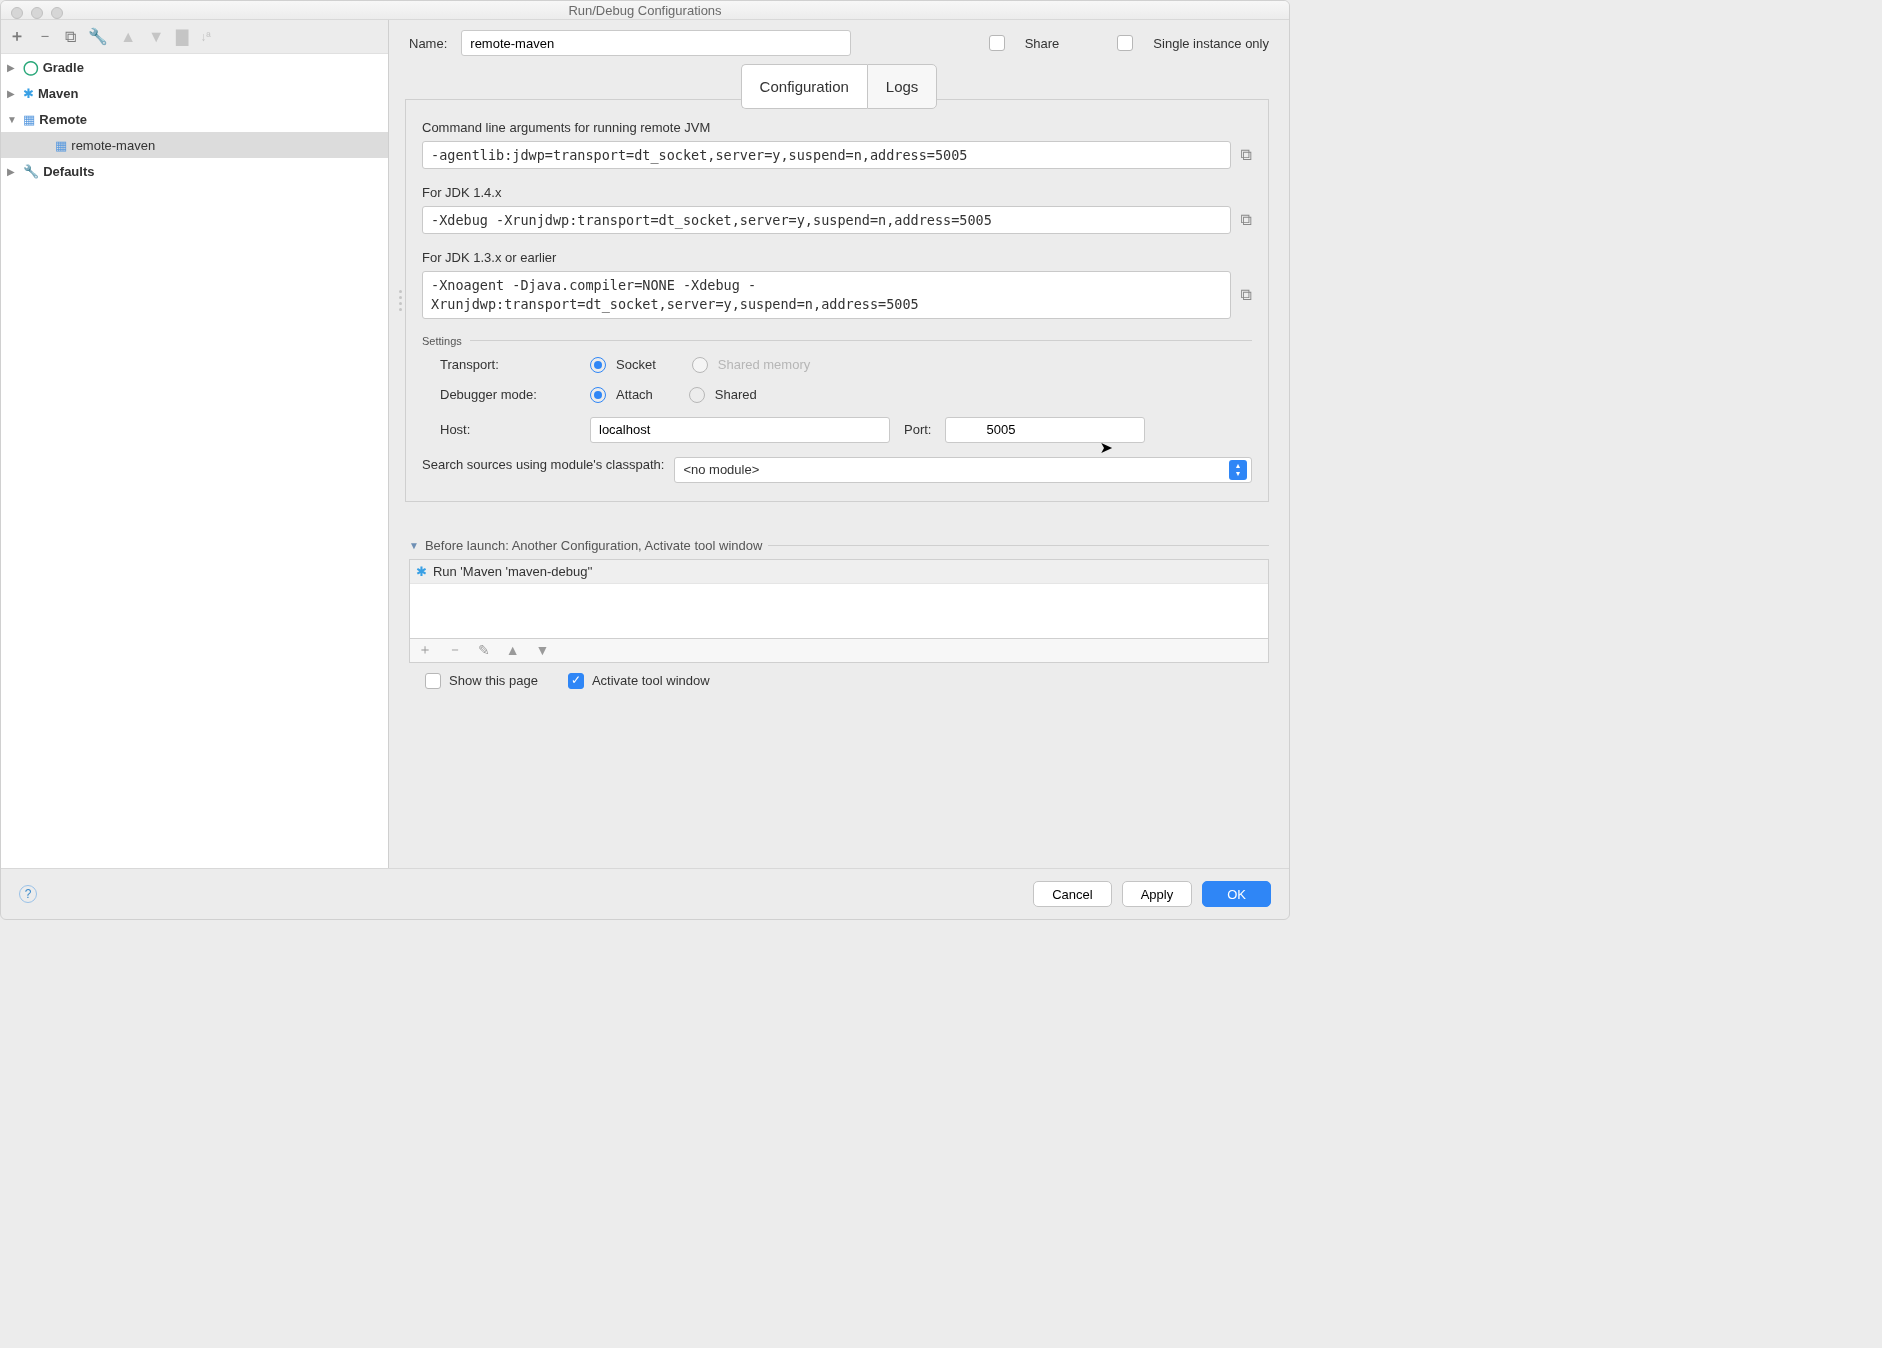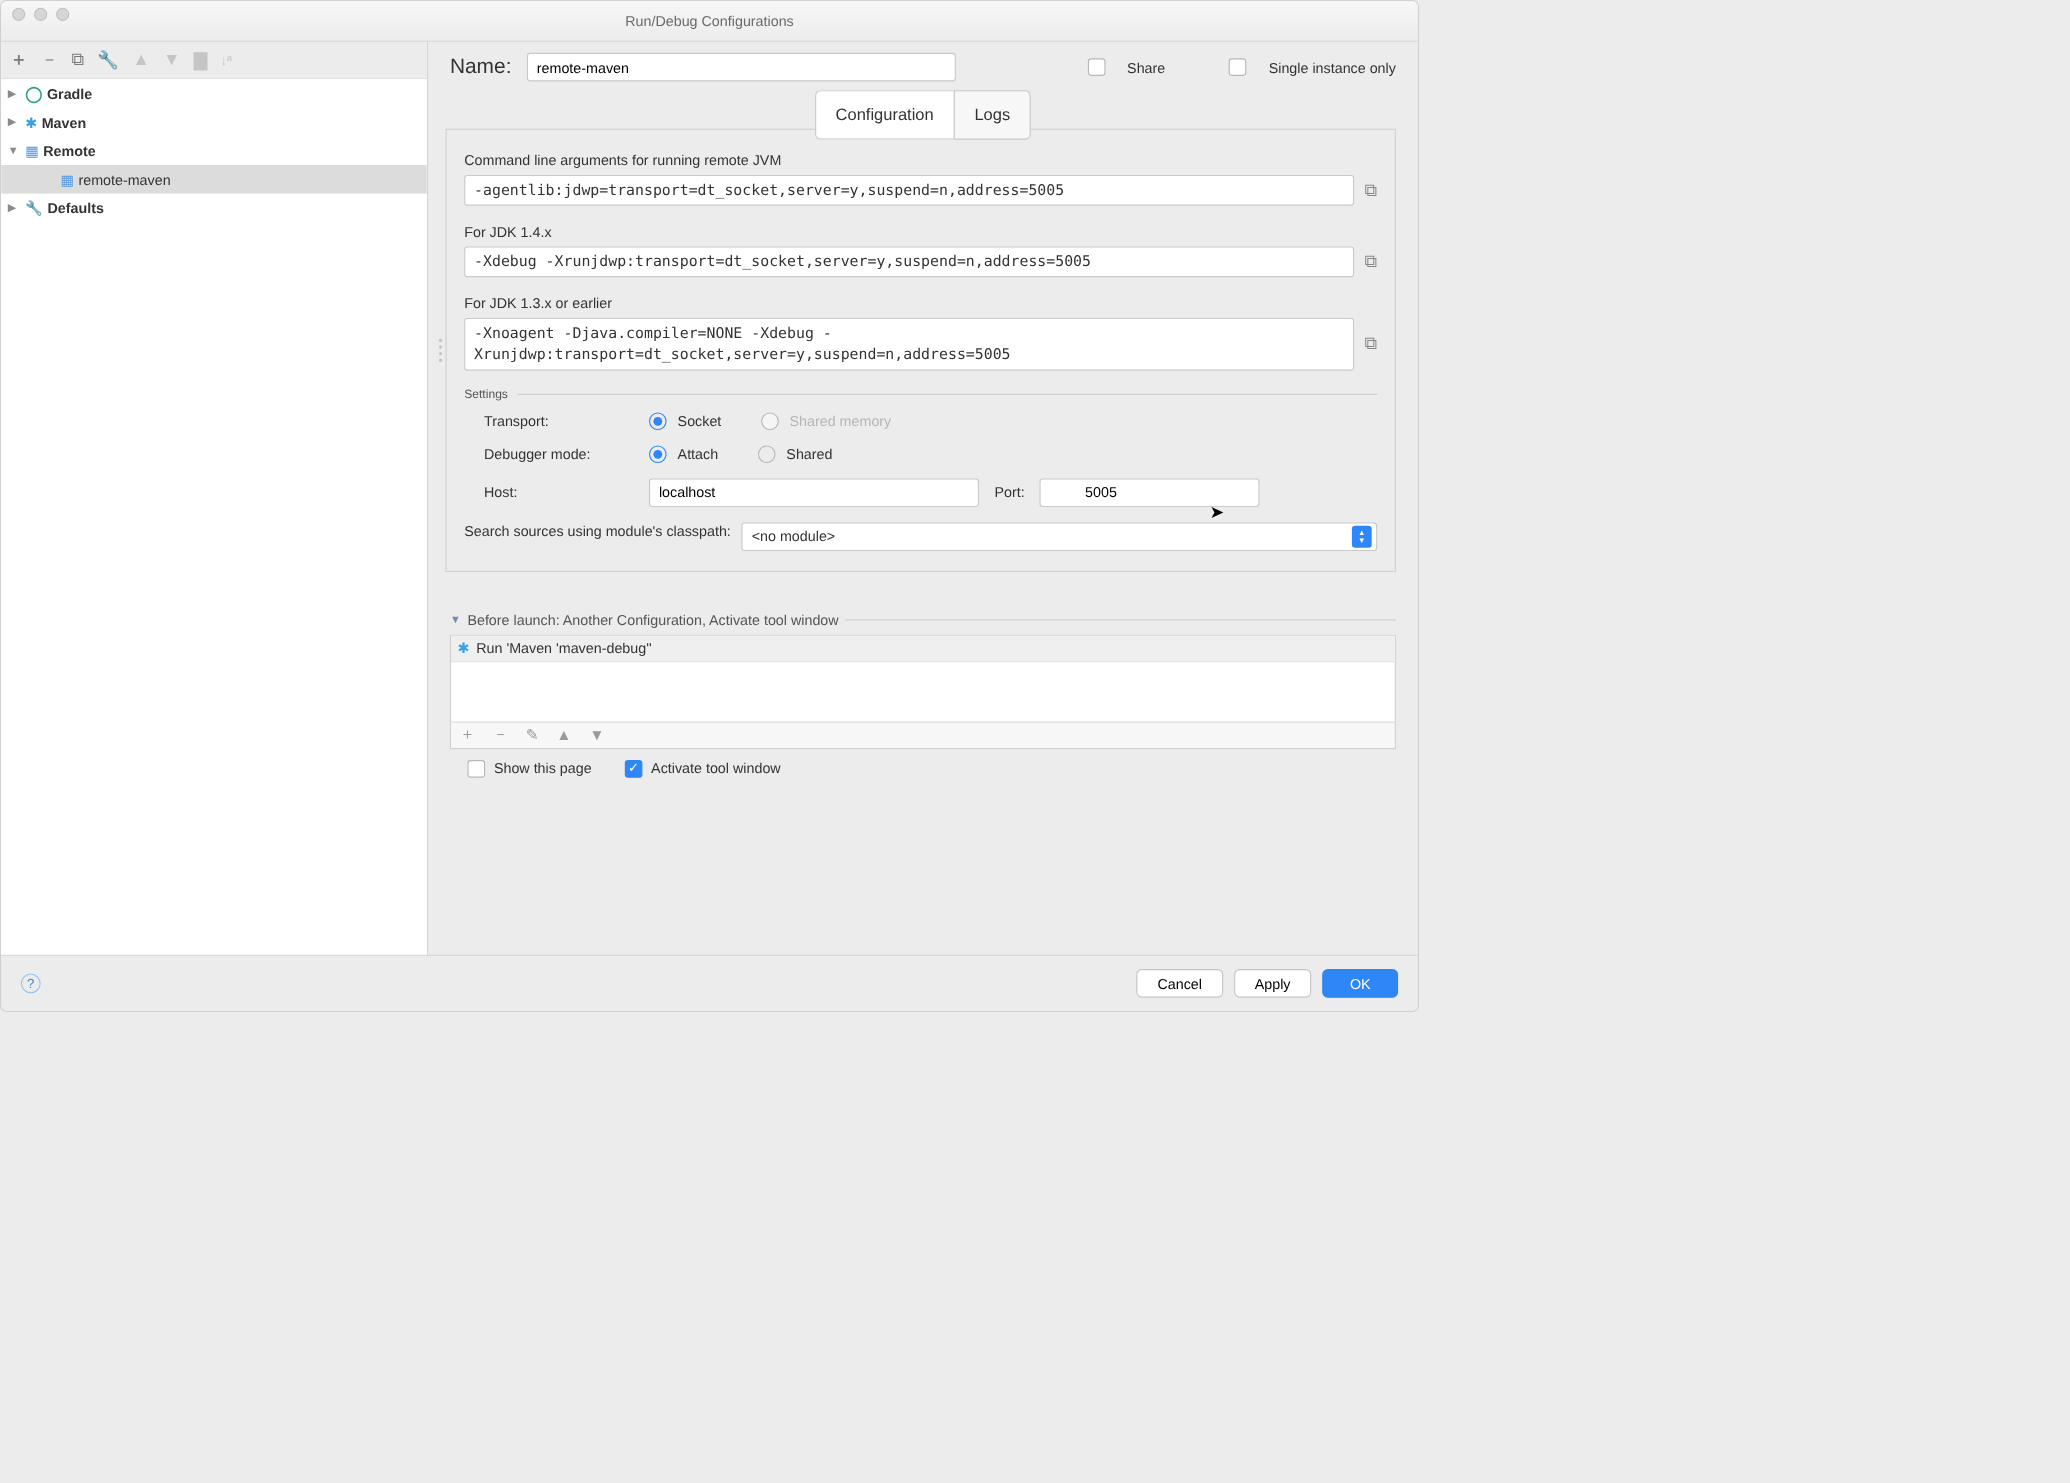--- a/index.html
+++ b/index.html
@@ -14,21 +14,21 @@
     width: 1290px;
     height: 920px;
     background: #ececec;
     display: flex;
     flex-direction: column;
     border: 1px solid #d0d0d0;
     border-radius: 6px;
     overflow: hidden;
   }
   .titlebar {
-    height: 37px;
+    height: 19px;
     display: flex;
     align-items: center;
     justify-content: center;
     position: relative;
     background: linear-gradient(#f7f7f7,#ececec);
     border-bottom: 1px solid #d8d8d8;
   }
   .traffic {
     position: absolute;
     left: 10px; top: 6px;
@@ -73,21 +73,21 @@
   .icon-gradle { color:#2aa87a; font-weight:bold; font-size:14px;}
   .icon-gear  { color:#39a0e5; }
   .icon-remote{ color:#5a9adf; }
   .icon-wrench{ color:#bba95b; }
   .indent { width:20px; }
 
   
   .right { flex:1; display:flex; flex-direction:column; padding: 10px 20px 14px 20px; }
   .row { display:flex; align-items:center; }
   .name-row { gap:14px; margin-bottom:8px; }
-  .name-label { font-size:19px; color:#333;}
+  .name-label { font-size:13px; color:#333;}
   .text-input, .ro-input, .host-input, .port-input {
     height:26px; border:1px solid #c9c9c9; border-radius:3px;
     padding: 0 8px; font-size:13px; background:#fff;
   }
   .name-input { width:390px; }
   .checkbox { width:16px; height:16px; border:1px solid #b7b7b7; border-radius:3px; background:#fff; }
   .checkbox.checked { background:#2f86f6; border-color:#2f86f6; position:relative;}
   .checkbox.checked::after{ content:"✓"; color:#fff; font-size:12px; position:absolute; left:2px; top:-1px;}
   .spacer { flex:1; }
 

